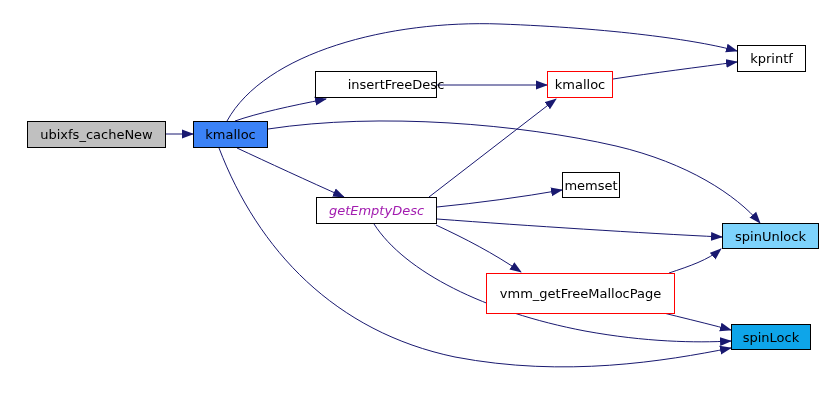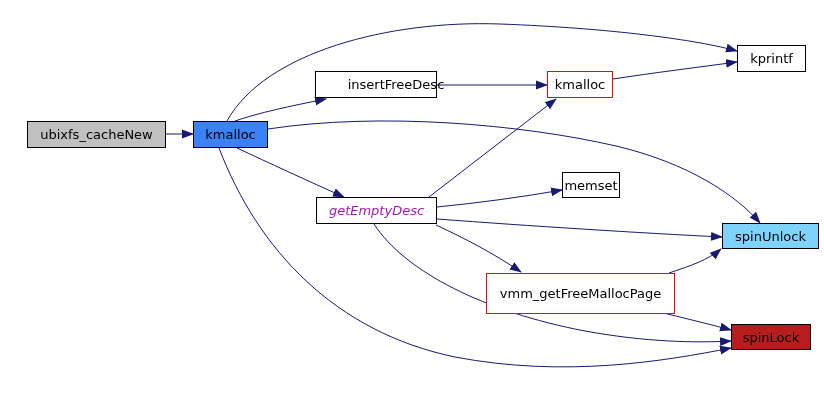--- a/index.html
+++ b/index.html
@@ -91,17 +91,17 @@
       </div>
       <div class="node" style="left: 562px; top: 172px; width: 58px; height: 26px; color: rgb(0, 0, 0); background: rgb(255, 255, 255); border: 1px solid rgb(0, 0, 0);">
         <span>memset</span>
       </div>
       <div class="node" style="left: 722px; top: 223px; width: 97px; height: 26px; color: rgb(0, 0, 0); background: #7dd3fc; border: 1px solid rgb(0, 0, 0);">
         <span>spinUnlock</span>
       </div>
       <div class="node" style="left: 486px; top: 273px; width: 189px; height: 41px; color: rgb(0, 0, 0); background: rgb(255, 255, 255); border: 1px solid rgb(255, 0, 0);">
         <span>vmm_getFreeMallocPage</span>
       </div>
-      <div class="node" style="left: 731px; top: 324px; width: 80px; height: 26px; color: rgb(0, 0, 0); background: #b91c1c; border: 1px solid rgb(0, 0, 0);">
+      <div class="node" style="left: 731px; top: 324px; width: 80px; height: 26px; color: rgb(0, 0, 0); background: #0ea5e9; border: 1px solid rgb(0, 0, 0);">
         <span>spinLock</span>
       </div>
     </div>
 </div>
 
 </body></html>

